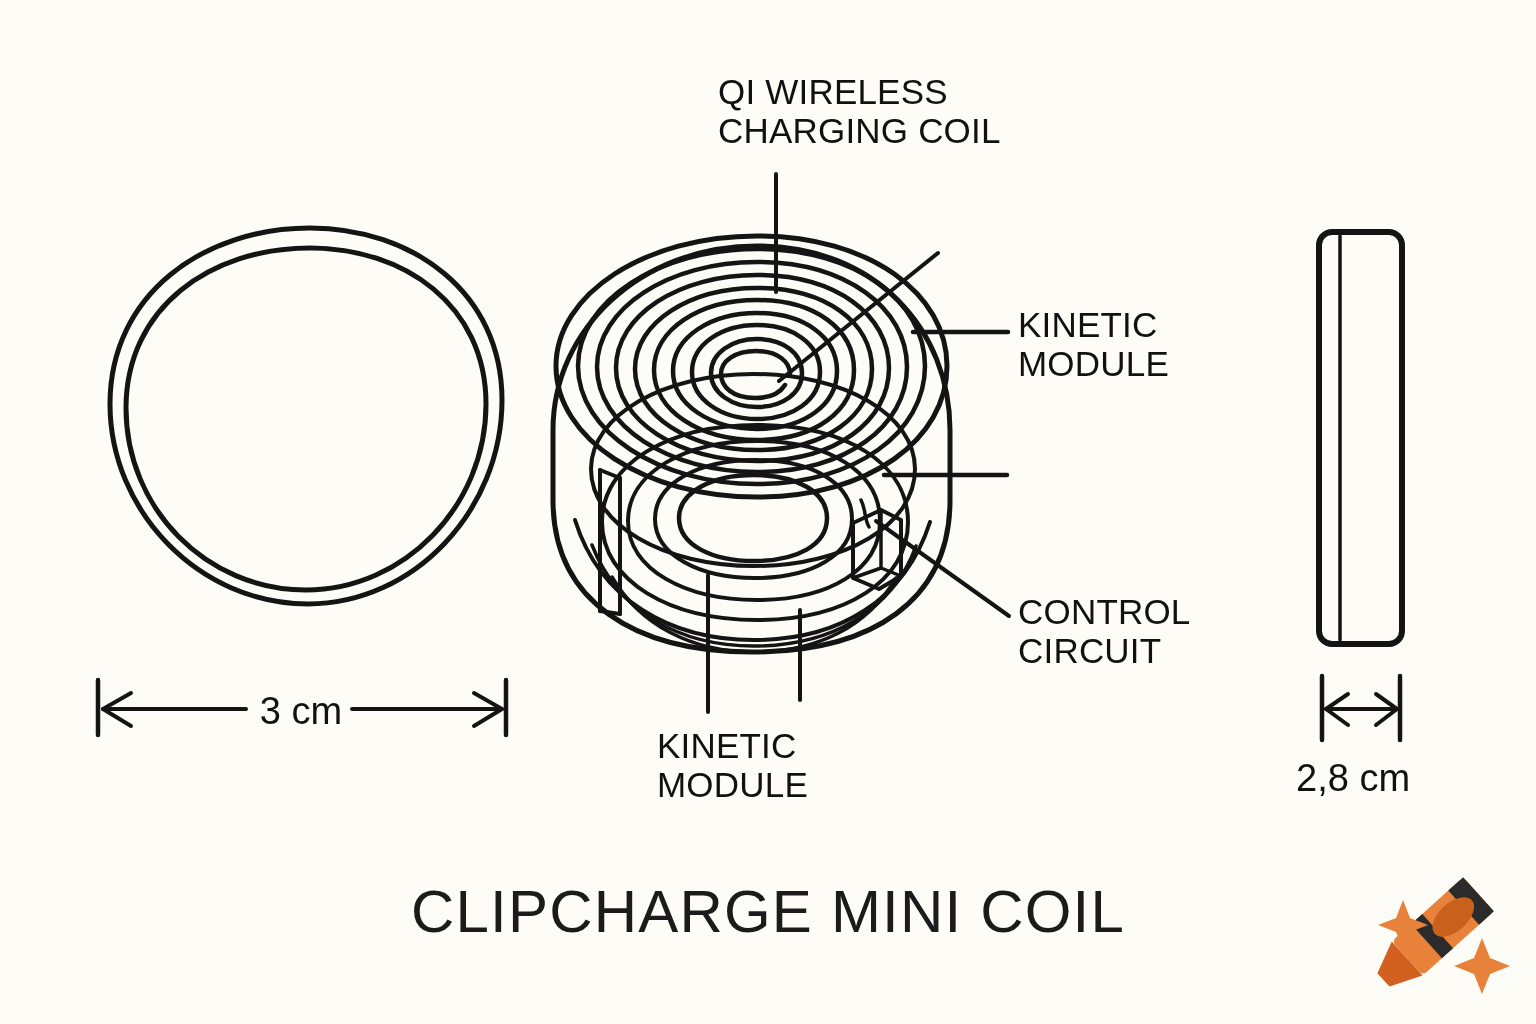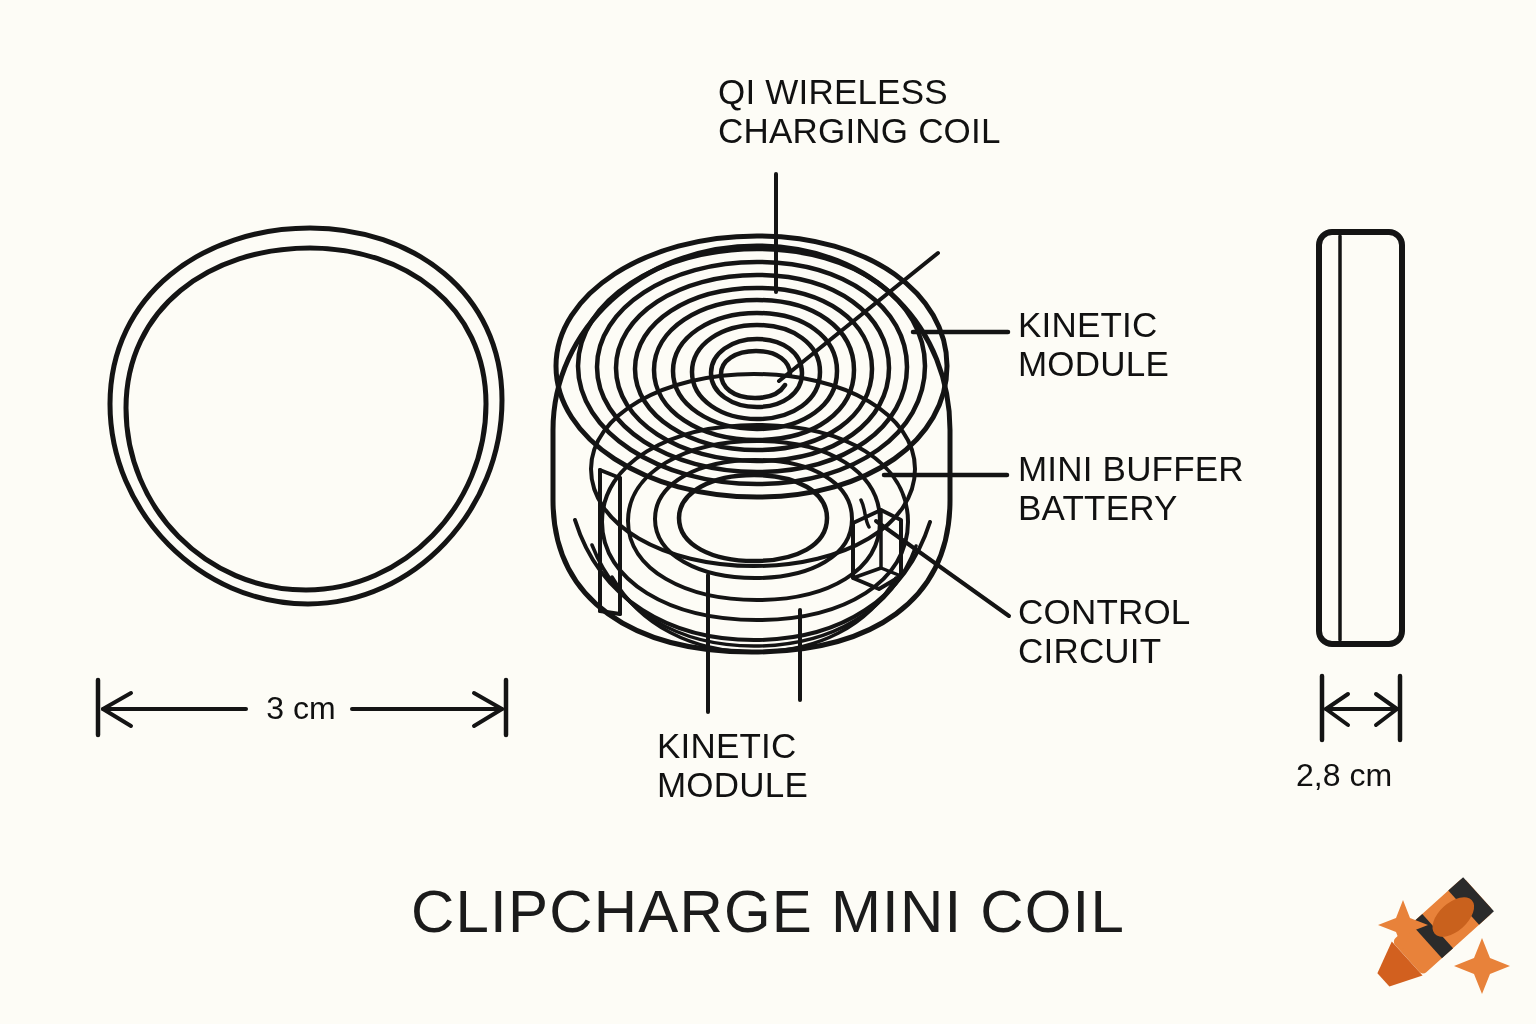--- a/index.html
+++ b/index.html
@@ -33,21 +33,21 @@
     font-family: "Liberation Sans", sans-serif;
     font-weight: 400;
     letter-spacing: 0.2px;
     white-space: pre;
     line-height: 1.12;
   }
   .lbl-lead {
     font-size: 35px;
   }
   .dim-text {
-    font-size: 32px;
+    font-size: 38px;
     color: #111111;
     position: absolute;
     font-family: "Liberation Sans", sans-serif;
   }
   .title {
     position: absolute;
     font-size: 60px;
     font-weight: 400;
     color: #1b1b1b;
     letter-spacing: 1.2px;
@@ -242,21 +242,20 @@
       <path d="M 1403 900 l 7 18 l 18 7 l -18 7 l -7 18 l -7 -18 l -18 -7 l 18 -7 Z" fill="#E8823A"></path>
       <path d="M 1482 938 l 8 20 l 20 8 l -20 8 l -8 20 l -8 -20 l -20 -8 l 20 -8 Z" fill="#E8823A"></path>
     </g>
   </svg>
 
   <div class="lbl lbl-lead" style="left:718px; top:72px;">QI WIRELESS<br>CHARGING COIL</div>
 
 
   <div class="lbl lbl-lead" style="left:1018px; top:305px;">KINETIC<br>MODULE</div>
 
-  <div class="lbl lbl-lead" style="left:1018px; top:449px;">MINI BUFFER<br>BATTERY</div>
 
   <div class="lbl lbl-lead" style="left:1018px; top:592px;">CONTROL<br>CIRCUIT</div>
 
   <div class="lbl lbl-lead" style="left:657px; top:726px;">KINETIC<br>MODULE</div>
 
   <div class="dim-text center-x" style="left:301px; top:690px;">3 cm</div>
 
   <div class="dim-text" style="left:1296px; top:757px;">2,8 cm</div>
 
   <div class="title center-x" style="left:768px; top:877px;">CLIPCHARGE MINI COIL</div>

